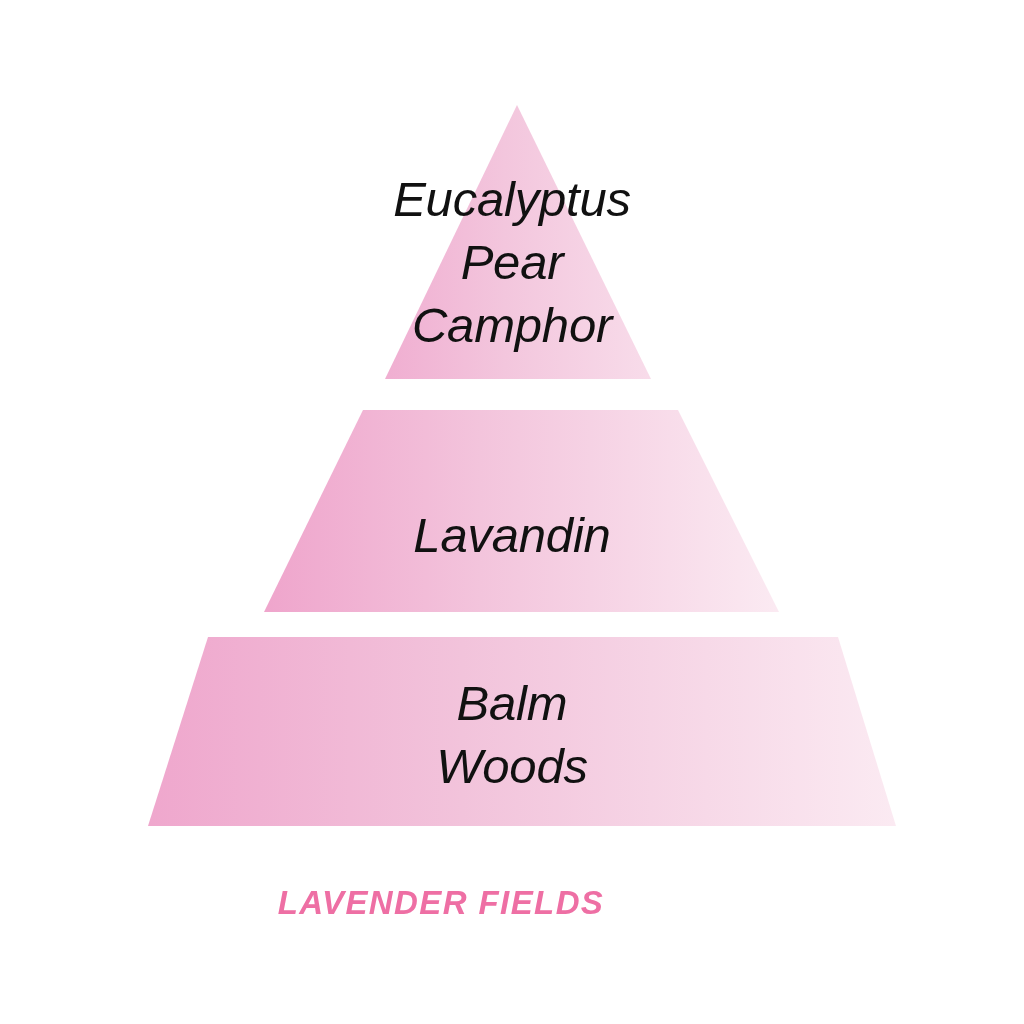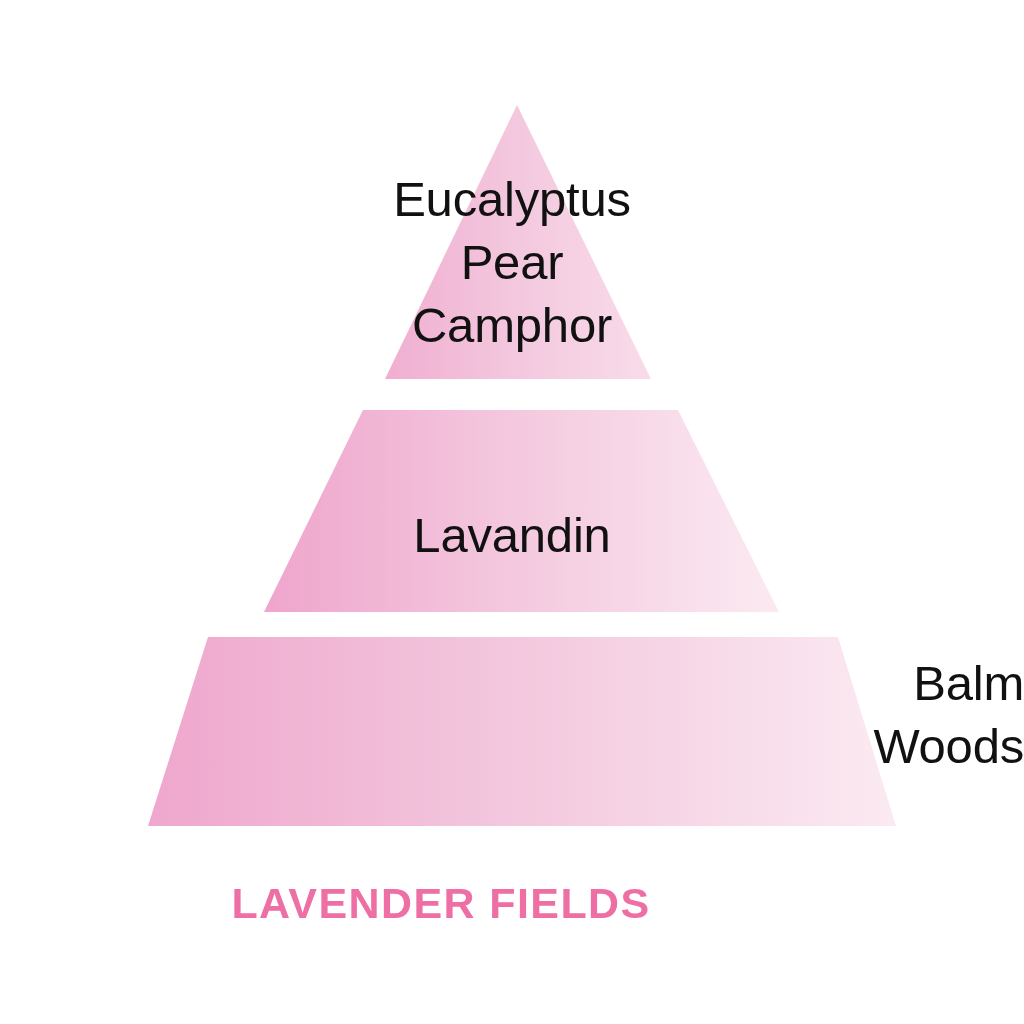--- a/index.html
+++ b/index.html
@@ -13,20 +13,21 @@
     height: 1024px;
     font-family: "Liberation Sans", sans-serif;
     overflow: hidden;
   }
 
   #pyramid-scene {
     position: relative;
     width: 1024px;
     height: 1024px;
     background: #ffffff;
+    font-style: italic;
   }
 
   
   .tier {
     position: absolute;
     left: 0;
     top: 0;
     width: 1024px;
   }
 
@@ -51,33 +52,33 @@
     font-size: 49px;
     line-height: 63px;
     letter-spacing: -0.2px;
     white-space: pre-line;
     pointer-events: none;
   }
 
   
   #tier-top .tier-label    { top: 168px; }
   #tier-middle .tier-label { top: 504px; }
-  #tier-base .tier-label   { top: 652px; text-align: right; }
+  #tier-base .tier-label   { top: 672px; }
 
   
   #pyramid-caption {
     position: absolute;
     left: 0;
     top: 878px;
     width: 882px;
     text-align: center;
     color: #ee6fa4;
     font-family: "Liberation Sans", sans-serif;
     font-weight: 700;
-    font-size: 43px;
+    font-size: 33px;
     line-height: 50px;
     letter-spacing: 1.4px;
   }
 </style>
 </head>
 <body>
 
 <div id="pyramid-scene">
 
   <div class="tier" id="tier-top">

